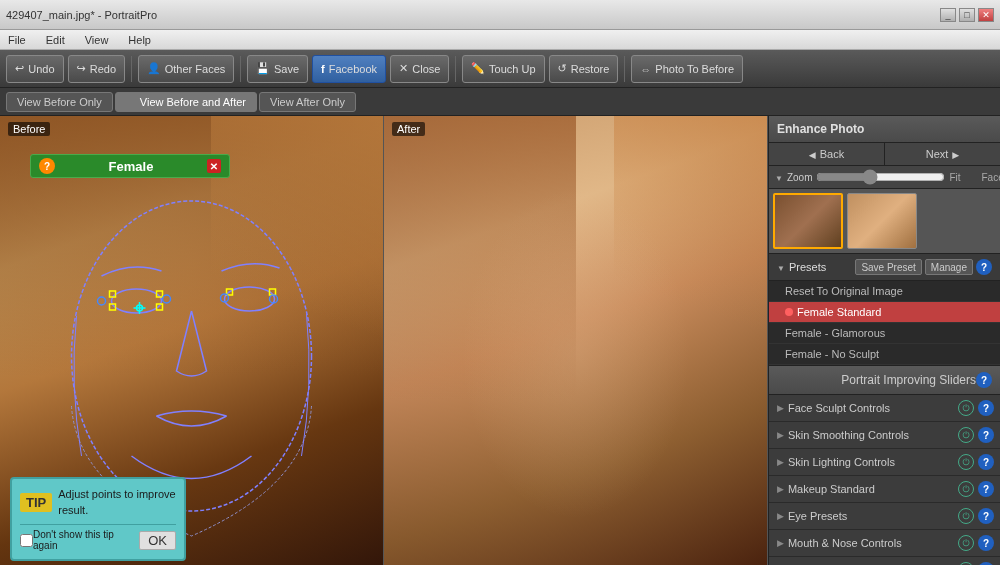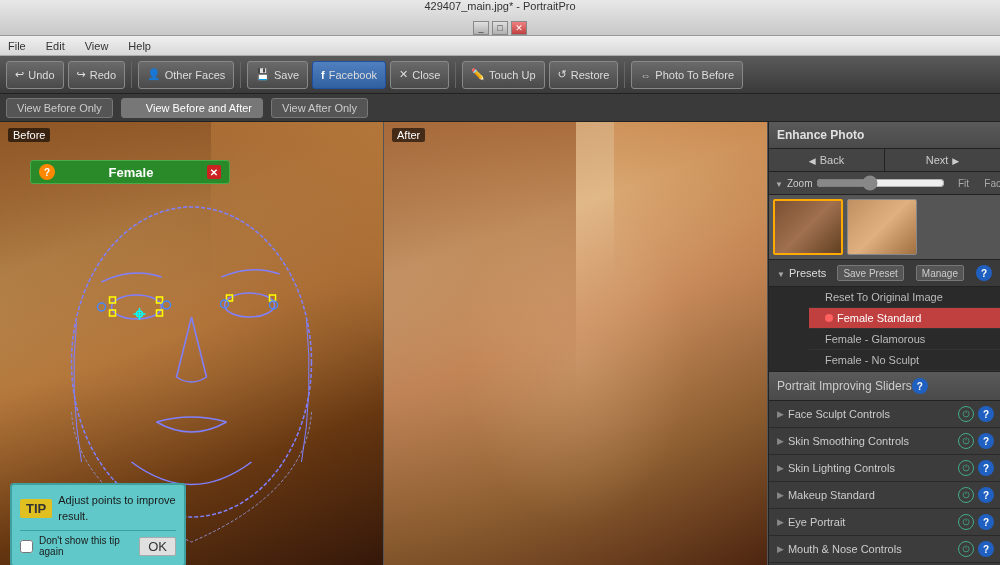--- a/index.html
+++ b/index.html
@@ -1,27 +1,26 @@
 <!DOCTYPE html>
 <html><head>
   <meta charset="utf-8">
   <style>
     * { margin: 0; padding: 0; box-sizing: border-box; }
     body { width: 1000px; height: 565px; overflow: hidden; background: #2a2a2a; font-family: Arial, sans-serif; font-size: 12px; color: #ccc; }
 
     
     .title-bar {
       background: linear-gradient(to bottom, #e8e8e8, #c8c8c8);
-      height: 36px;
+      height: 30px;
       display: flex;
       align-items: center;
       justify-content: space-between;
       padding: 0 6px;
       border-bottom: 1px solid #999;
-      flex-direction: column;
     }
     .title-bar-text { font-size: 11px; color: #333; font-weight: normal; }
     .title-bar-controls { display: flex; gap: 3px; }
     .title-btn {
       width: 16px; height: 14px;
       background: linear-gradient(to bottom, #e0e0e0, #b0b0b0);
       border: 1px solid #888;
       font-size: 9px;
       display: flex; align-items: center; justify-content: center;
       cursor: pointer; color: #333;
@@ -64,21 +63,21 @@
     .toolbar-btn.facebook { background: linear-gradient(to bottom, #5080c0, #3060a0); border-color: #2050a0; }
     .toolbar-sep { width: 1px; height: 26px; background: #666; margin: 0 2px; }
 
     
     .view-bar {
       background: #3a3a3a;
       height: 28px;
       display: flex;
       align-items: center;
       padding: 0 6px;
-      gap: 8px;
+      gap: 2px;
       border-bottom: 1px solid #222;
     }
     .view-btn {
       padding: 3px 10px;
       font-size: 11px;
       color: #ccc;
       background: #555;
       border: 1px solid #777;
       border-radius: 3px;
       cursor: pointer;
@@ -200,21 +199,21 @@
     }
     .tip-text { font-size: 11px; color: #1a1a1a; line-height: 1.4; }
     .tip-footer {
       display: flex;
       align-items: center;
       justify-content: space-between;
       margin-top: 6px;
       padding-top: 4px;
       border-top: 1px solid #40a0a0;
     }
-    .tip-checkbox { display: flex; align-items: center; gap: 6px; font-size: 10px; color: #1a1a1a; }
+    .tip-checkbox { display: flex; align-items: center; gap: 0; font-size: 10px; color: #1a1a1a; }
     .tip-ok {
       background: #e0e0e0;
       border: 1px solid #aaa;
       border-radius: 2px;
       padding: 1px 8px;
       font-size: 13px;
       cursor: pointer;
       color: #333;
     }
 
@@ -270,21 +269,21 @@
       display: flex;
       align-items: center;
       padding: 4px 6px;
       gap: 4px;
       background: #444;
       border-bottom: 1px solid #222;
       font-size: 10px;
       color: #ccc;
     }
     .zoom-slider { flex: 1; height: 14px; cursor: pointer; accent-color: #888; }
-    .zoom-label { font-size: 10px; color: #aaa; min-width: 28px; text-align: center; }
+    .zoom-label { font-size: 10px; color: #aaa; min-width: 28px; text-align: left; }
 
     
     .thumb-area {
       background: #555;
       padding: 4px;
       display: flex;
       gap: 4px;
       border-bottom: 1px solid #222;
     }
     .thumb-img {
@@ -298,21 +297,21 @@
     
     .presets-header {
       background: #3a3a3a;
       padding: 5px 8px;
       display: flex;
       align-items: center;
       justify-content: space-between;
       border-bottom: 1px solid #222;
     }
     .presets-title { font-size: 11px; color: #ddd; display: flex; align-items: center; gap: 4px; }
-    .presets-actions { display: flex; gap: 12px; justify-content: flex-end; }
+    .presets-actions { display: flex; gap: 3px; justify-content: flex-end; }
     .preset-action-btn {
       background: #555;
       border: 1px solid #777;
       color: #ccc;
       font-size: 10px;
       padding: 1px 5px;
       border-radius: 2px;
       cursor: pointer;
     }
     .help-btn {
@@ -328,36 +327,35 @@
     }
 
     
     .preset-list { background: #2a2a2a; border-bottom: 1px solid #222; }
     .preset-item {
       padding: 4px 16px;
       font-size: 11px;
       color: #bbb;
       cursor: pointer;
       border-bottom: 1px solid #333;
-      margin-left: 40px;
     }
     .preset-item.selected { 
       background: #c04040; 
       color: white;
       display: flex; align-items: center; gap: 4px;
     }
     .preset-item .dot { width: 8px; height: 8px; background: #ff6060; border-radius: 50%; }
 
     
     .sliders-header {
       background: linear-gradient(to bottom, #5a5a5a, #4a4a4a);
       padding: 6px 8px;
       display: flex;
       align-items: center;
-      justify-content: flex-start;
+      justify-content: flex-end;
       border-bottom: 1px solid #222;
     }
 
     
     .slider-row {
       display: flex;
       align-items: center;
       padding: 5px 6px 5px 8px;
       border-bottom: 1px solid #2a2a2a;
       background: #3c3c3c;
@@ -637,21 +635,21 @@
       <span class="slider-arrow tri-right"></span>
       <span class="slider-label">Makeup Standard</span>
       <div class="slider-icons">
         <div class="power-icon active">⏻</div>
         <div class="help-btn">?</div>
       </div>
     </div>
 
     <div class="slider-row">
       <span class="slider-arrow tri-right"></span>
-      <span class="slider-label">Eye Portrait</span>
+      <span class="slider-label">Eye Presets</span>
       <div class="slider-icons">
         <div class="power-icon active">⏻</div>
         <div class="help-btn">?</div>
       </div>
     </div>
 
     <div class="slider-row">
       <span class="slider-arrow tri-right"></span>
       <span class="slider-label">Mouth &amp; Nose Controls</span>
       <div class="slider-icons">

